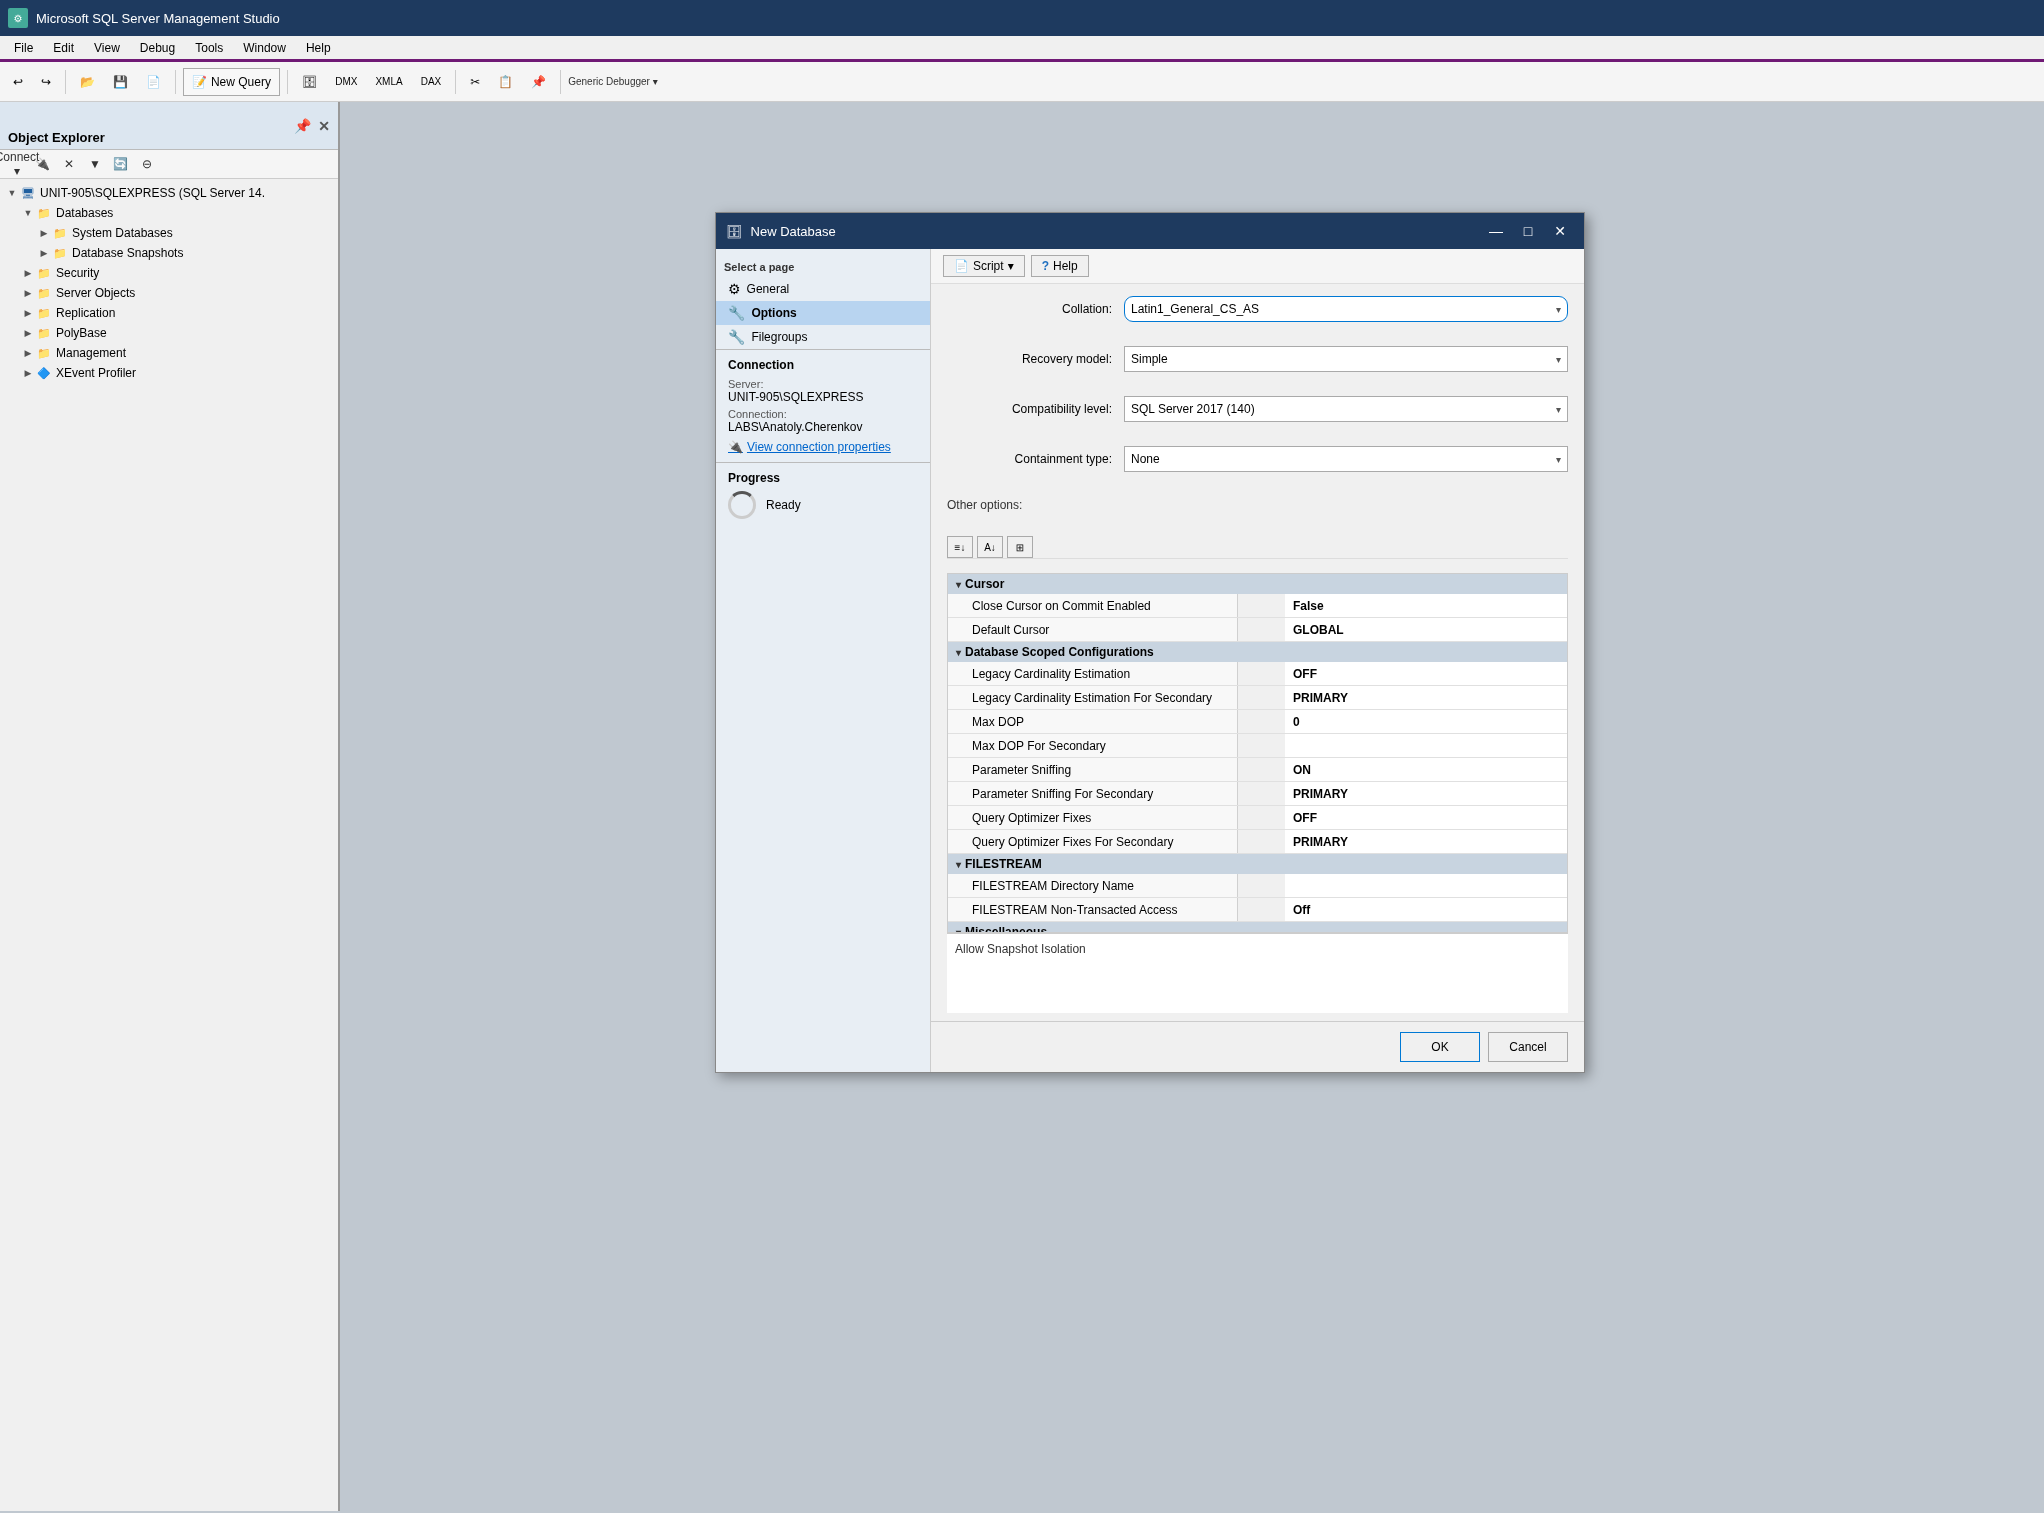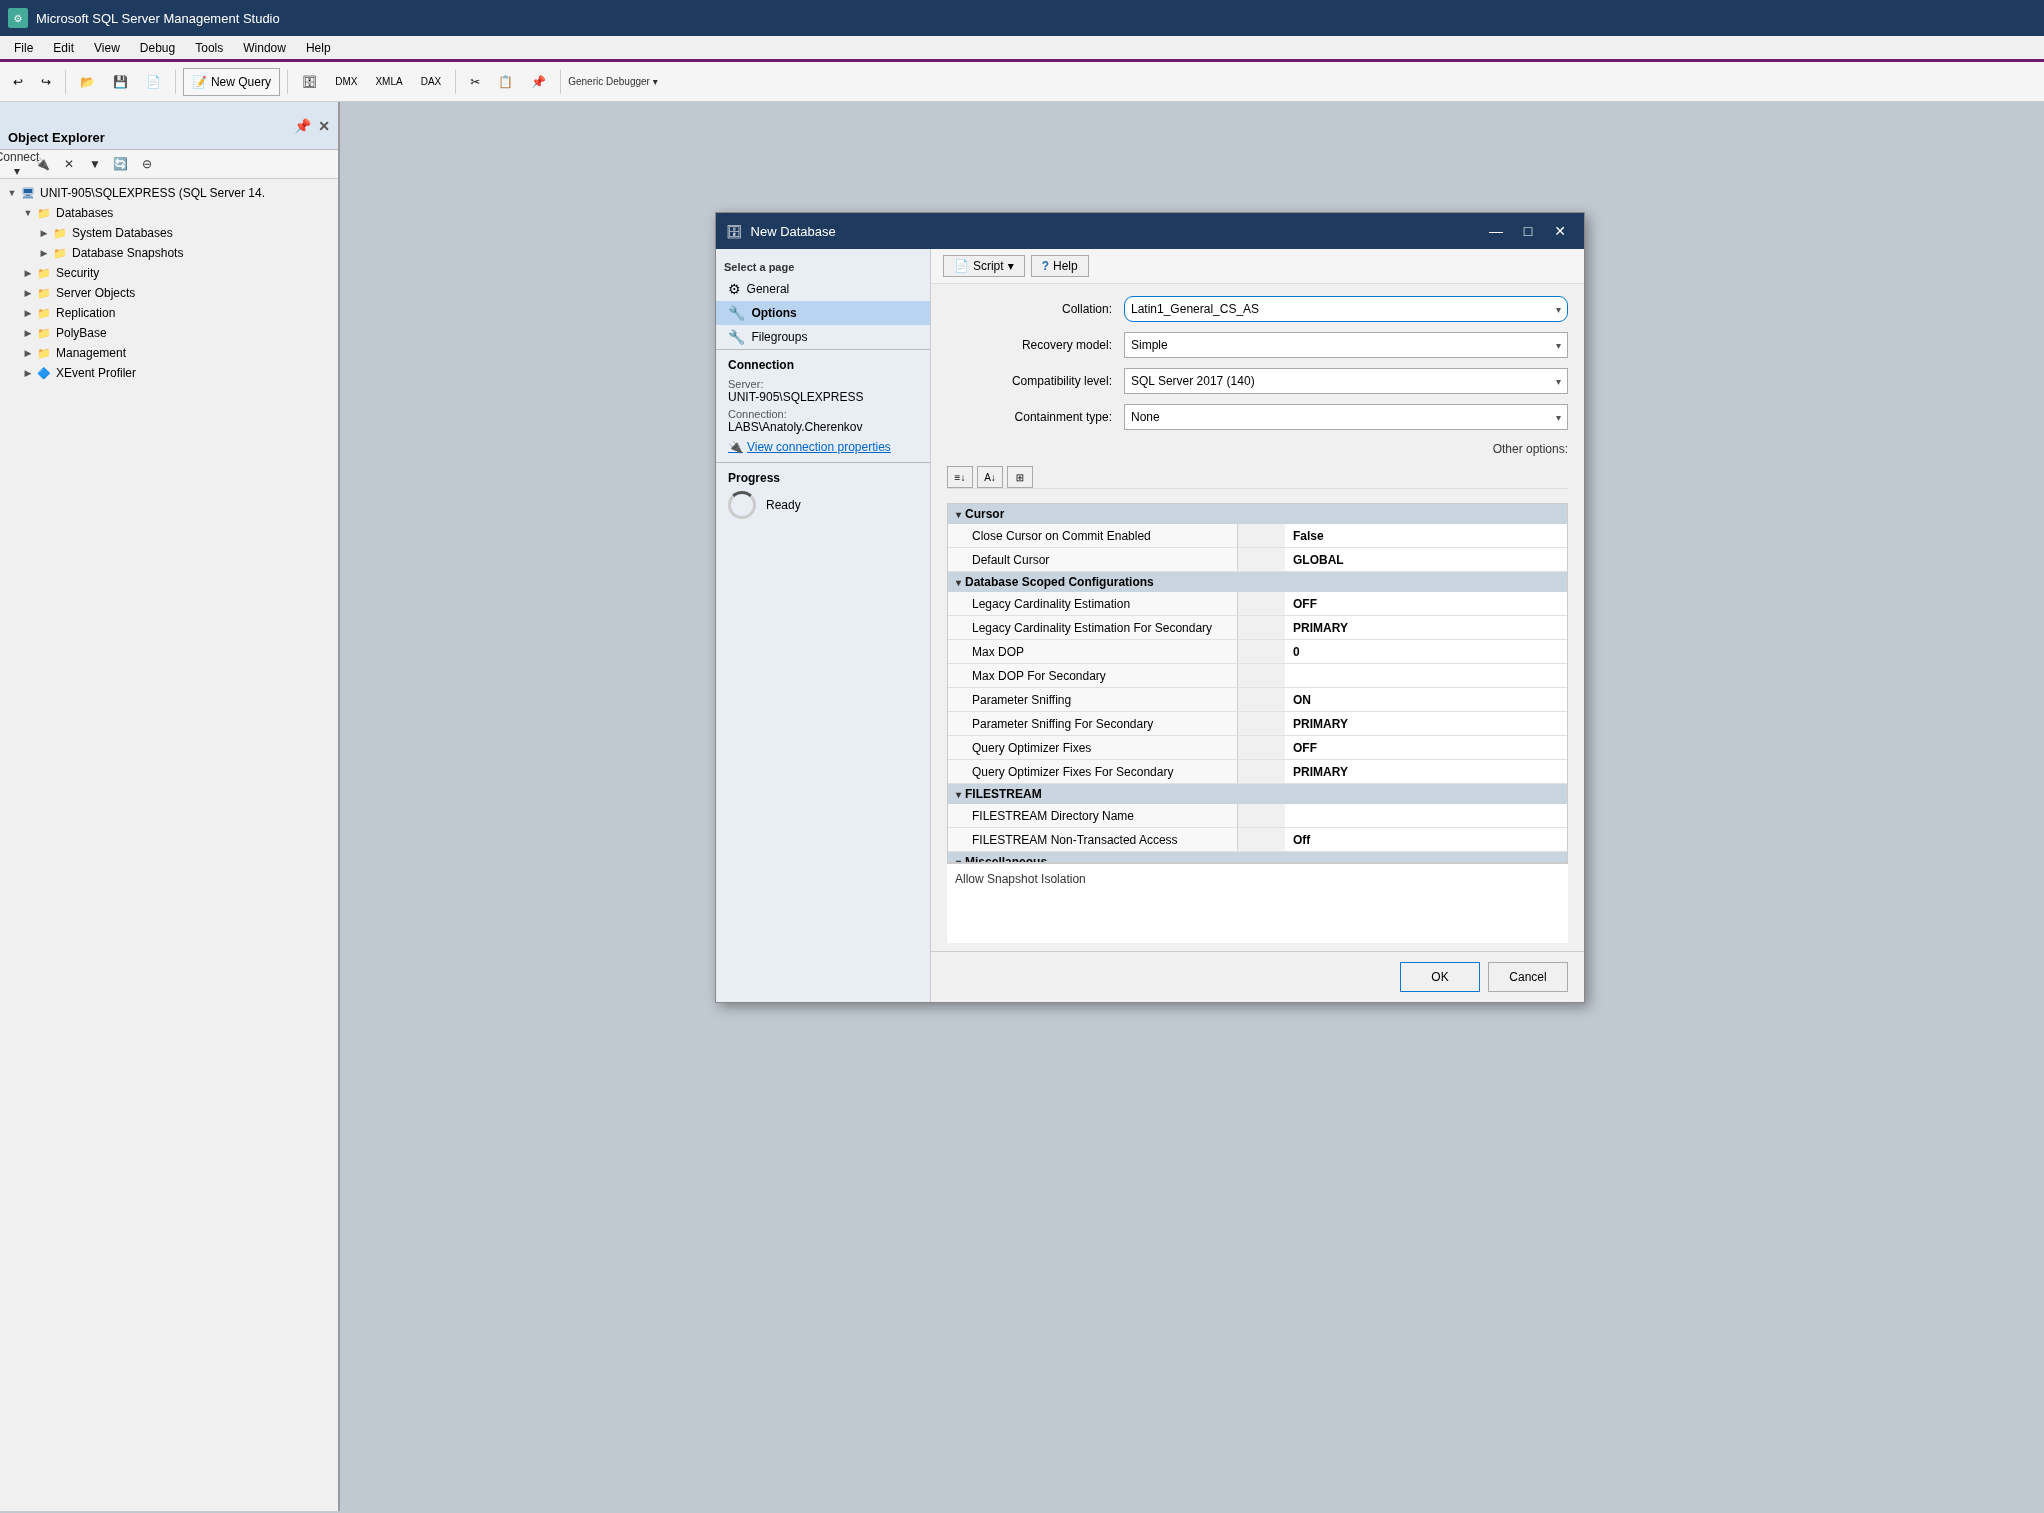--- a/index.html
+++ b/index.html
@@ -242,21 +242,21 @@
       font-size: 12px;
       display: flex; align-items: center; gap: 4px;
     }
     .help-icon { color: #2070c0; font-weight: bold; }
 
     
     .dialog-form {
       padding: 12px 16px;
       display: flex;
       flex-direction: column;
-      gap: 10px;
+      gap: 24px;
     }
     .form-row {
       display: flex;
       align-items: center;
       gap: 12px;
     }
     .form-label {
       width: 165px;
       font-size: 12px;
       color: #000;
@@ -624,21 +624,21 @@
             </div>
 
             <div class="form-row">
               <span class="form-label">Containment type:</span>
               <div class="form-control normal">
                 <span>None</span>
                 <span class="dropdown-arrow">▾</span>
               </div>
             </div>
 
-            <div style="font-size:12px;color:#333;margin-top:2px;text-align:right;">Other options:</div>
+            <div style="font-size:12px;color:#333;margin-top:2px;">Other options:</div>
 
             <div class="options-toolbar" style="padding:0;gap:4px;margin-bottom:2px;">
               <button class="opt-btn" title="Categorized">≡↓</button>
               <button class="opt-btn" title="Alphabetical">A↓</button>
               <button class="opt-btn" title="Grid view">⊞</button>
             </div>
           </div>
 
           <div class="prop-grid" style="margin:0 16px; border:1px solid #ccc; overflow-y:auto; max-height:360px;">
 

